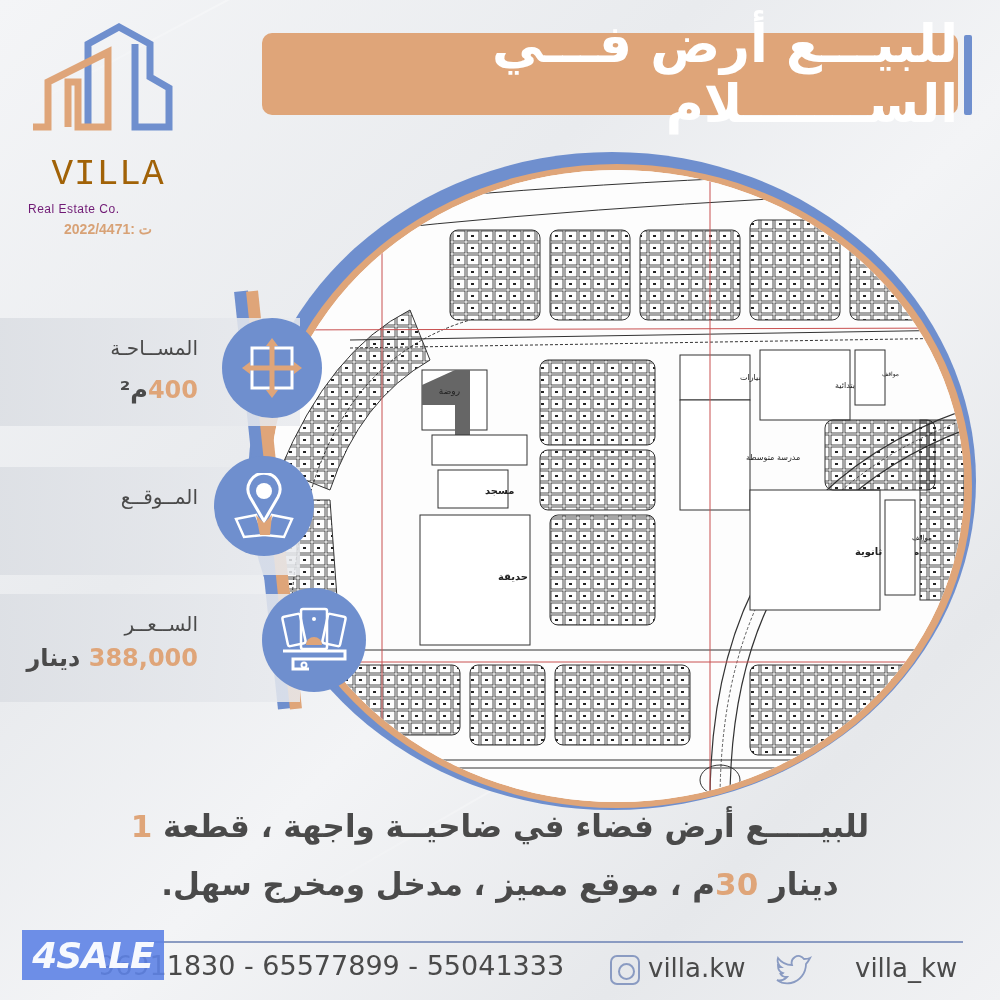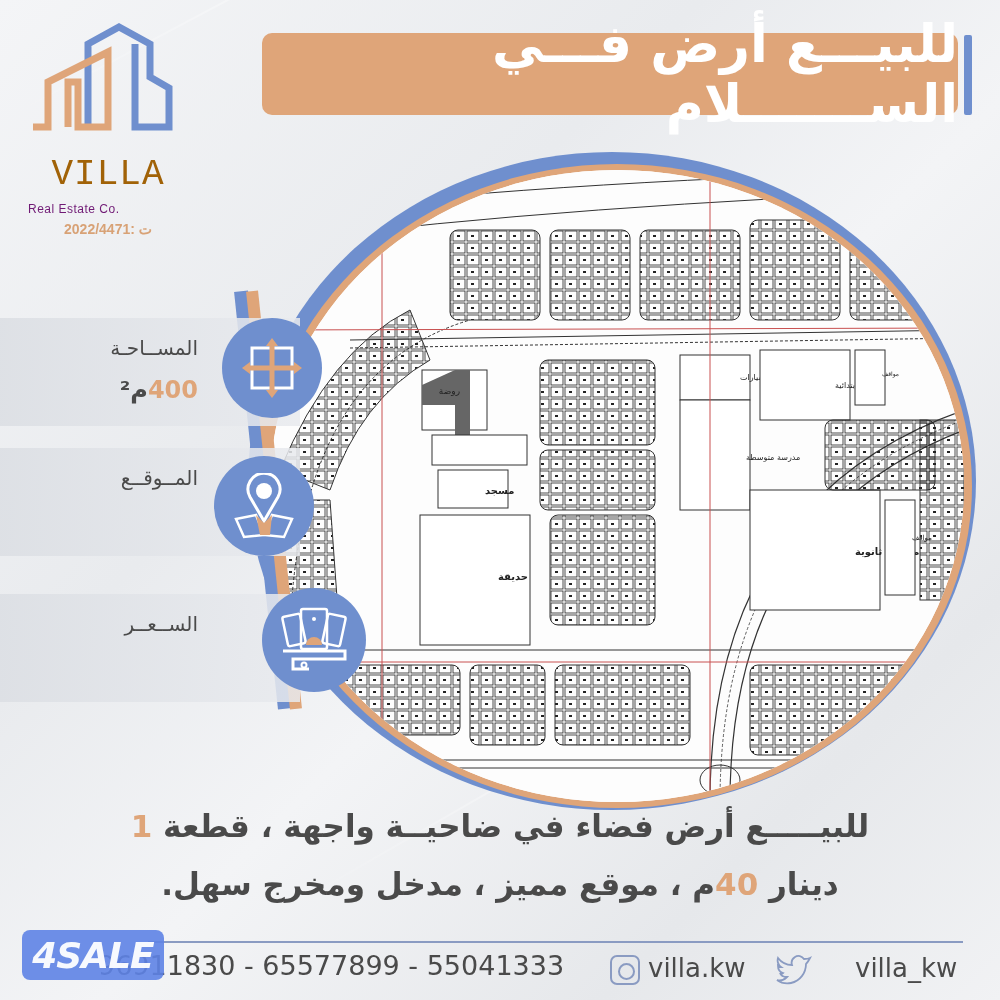--- a/index.html
+++ b/index.html
@@ -46,21 +46,21 @@
   
   .footer-line { position: absolute; left: 148px; top: 941px; width: 815px; height: 2px; background: #8a9bc2; }
   .phones { position: absolute; left: 98px; top: 950px; font-family: "DejaVu Sans", sans-serif; font-size: 27px; color: #4a4a4a; letter-spacing: 0px; white-space: nowrap; }
   .insta-icon { position: absolute; left: 610px; top: 955px; width: 30px; height: 30px; border: 2.5px solid #8a9bc2; border-radius: 7px; }
   .insta-icon::after { content: ""; position: absolute; left: 6px; top: 6px; width: 13px; height: 13px; border: 2px solid #8a9bc2; border-radius: 50%; }
   .insta-handle { position: absolute; left: 648px; top: 953px; font-family: "DejaVu Sans", sans-serif; font-size: 26px; color: #4a4a4a; }
   .twitter-icon { position: absolute; left: 776px; top: 953px; }
   .twitter-handle { position: absolute; left: 855px; top: 953px; font-family: "DejaVu Sans", sans-serif; font-size: 26px; color: #4a4a4a; }
 
   
-  .watermark { position: absolute; left: 22px; top: 930px; width: 142px; height: 50px; background: rgba(94,131,230,0.9); border-radius: 8px; display: flex; align-items: center; justify-content: center; }
+  .watermark { position: absolute; left: 22px; top: 930px; width: 142px; height: 50px; background: rgba(94,131,230,0.9); border-radius: 0; display: flex; align-items: center; justify-content: center; }
   .watermark span { font-family: "DejaVu Sans", sans-serif; font-weight: bold; font-style: italic; font-size: 36px; color: rgba(255,255,255,0.95); letter-spacing: -1px; }
 </style>
 </head>
 <body>
 
 <div class="bg-streak" style="left:0;top:120px;width:900px;height:2px;transform:rotate(-28deg);"></div>
 <div class="bg-streak" style="left:300px;top:900px;width:800px;height:2px;transform:rotate(-30deg);"></div>
 
 <div class="logo">
   <svg width="160" height="135" viewBox="0 0 160 135">
@@ -168,53 +168,56 @@
     <rect x="10" y="10" width="40" height="40" fill="none" stroke="#fff" stroke-width="3"></rect>
     <line x1="30" y1="4" x2="30" y2="56" stroke="#dfa579" stroke-width="5"></line>
     <line x1="4" y1="30" x2="56" y2="30" stroke="#dfa579" stroke-width="5"></line>
     <polygon points="30,0 24,8 36,8" fill="#dfa579"></polygon>
     <polygon points="30,60 24,52 36,52" fill="#dfa579"></polygon>
     <polygon points="0,30 8,24 8,36" fill="#dfa579"></polygon>
     <polygon points="60,30 52,24 52,36" fill="#dfa579"></polygon>
   </svg>
 </div>
 
-<div class="info-row" style="top:448px;">
+<div class="info-row" style="top:467px;">
   <div class="info-label" style="top:18px;">المــوقــع</div>
 </div>
 <div class="icon-circle" style="left:214px;top:456px;">
   <svg width="64" height="66" viewBox="0 0 64 66">
     <path d="M32,48 L18,24 A16,16 0 1,1 46,24 Z" fill="none" stroke="#fff" stroke-width="3"></path>
     <circle cx="32" cy="18" r="8" fill="#fff"></circle>
     <path d="M4,46 L24,42 L32,62 L12,64 Z" fill="none" stroke="#fff" stroke-width="2.5"></path>
     <path d="M40,42 L60,46 L52,64 L32,62 Z" fill="none" stroke="#fff" stroke-width="2.5"></path>
     <path d="M24,42 L32,50 L40,42 L38,62 L28,62 Z" fill="#dfa579"></path>
   </svg>
 </div>
 
 <div class="info-row" style="top:594px;">
   <div class="info-label" style="top:18px;">الســعــر</div>
+  <div class="info-value" style="top:50px;">
+    <span>388,000</span> <span class="info-unit">دينار</span>
+  </div>
 </div>
 <div class="icon-circle" style="left:262px;top:588px;width:104px;height:104px;">
   <svg width="70" height="66" viewBox="0 0 70 66">
     <rect x="6" y="8" width="18" height="30" rx="2" fill="none" stroke="#fff" stroke-width="2.5" transform="rotate(-12 15 23)"></rect>
     <rect x="46" y="8" width="18" height="30" rx="2" fill="none" stroke="#fff" stroke-width="2.5" transform="rotate(12 55 23)"></rect>
     <rect x="22" y="2" width="26" height="40" rx="2" fill="none" stroke="#fff" stroke-width="2.5"></rect>
     <circle cx="35" cy="12" r="2" fill="#fff"></circle>
     <path d="M27,38 A8,8 0 0,1 43,38 Z" fill="#dfa579"></path>
     <path d="M4,44 L66,44 L66,52 L14,52 L14,62 L30,62" fill="none" stroke="#fff" stroke-width="3"></path>
     <circle cx="25" cy="58" r="2.5" fill="none" stroke="#fff" stroke-width="2"></circle>
   </svg>
 </div>
 
 <div class="desc" style="top:808px;">
   <span>للبيـــــع أرض فضاء في ضاحيــة واجهة ، قطعة </span><span class="hl">1</span>
 </div>
 <div class="desc" style="top:866px;">
-  <span>دينار </span><span class="hl">40</span><span>م ، موقع مميز ، مدخل ومخرج سهل.</span>
+  <span>دينار </span><span class="hl">30</span><span>م ، موقع مميز ، مدخل ومخرج سهل.</span>
 </div>
 
 <div class="footer-line"></div>
 <div class="phones">96911830 - 65577899 - 55041333</div>
 <div class="insta-icon"></div>
 <div class="insta-handle">villa.kw</div>
 <svg class="twitter-icon" width="36" height="32" viewBox="0 0 36 32">
   <path d="M34,5 C32,6 30,6 28,6 C26,3 22,2 19,4 C16,6 15,9 16,12 C10,12 5,9 2,5 C1,8 2,12 5,14 C4,14 3,14 2,13 C2,16 4,19 7,20 C6,21 5,21 4,20 C5,23 8,24 11,24 C8,27 4,28 1,27 C5,30 10,31 15,30 C24,28 30,20 30,11 C32,9 33,7 34,5 Z" fill="none" stroke="#8a9bc2" stroke-width="1.8"></path>
 </svg>
 <div class="twitter-handle">villa_kw</div>

